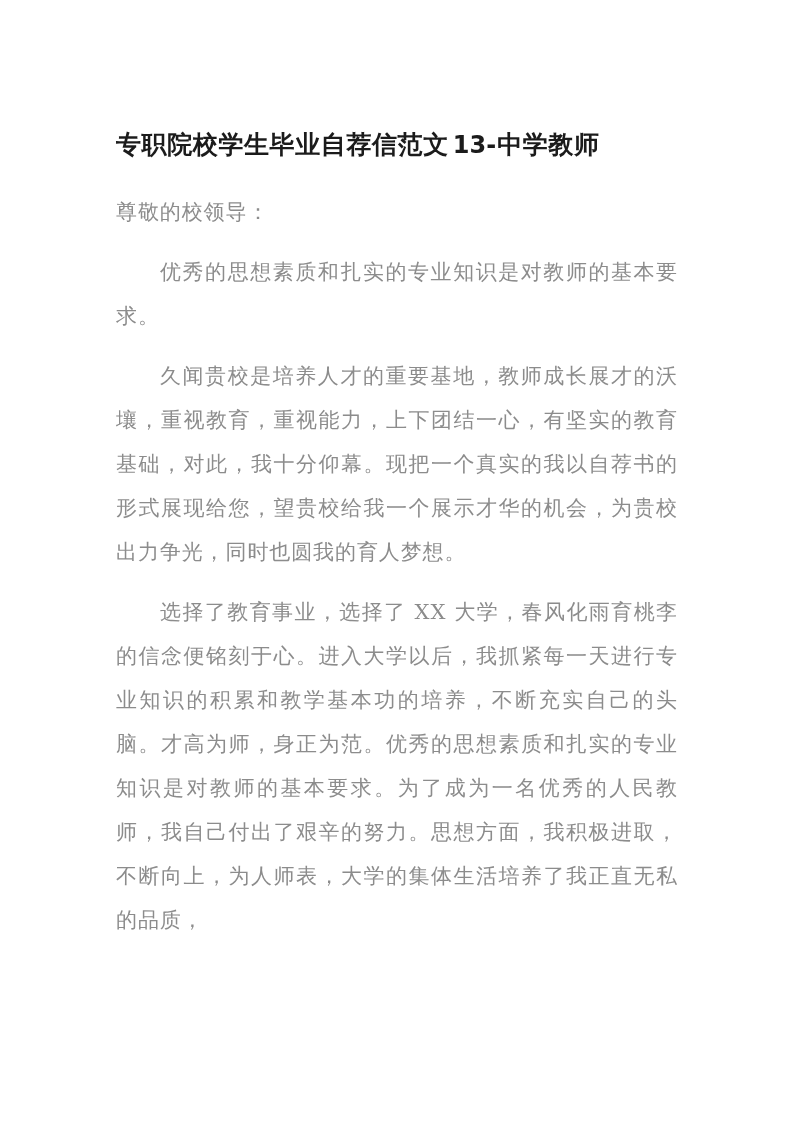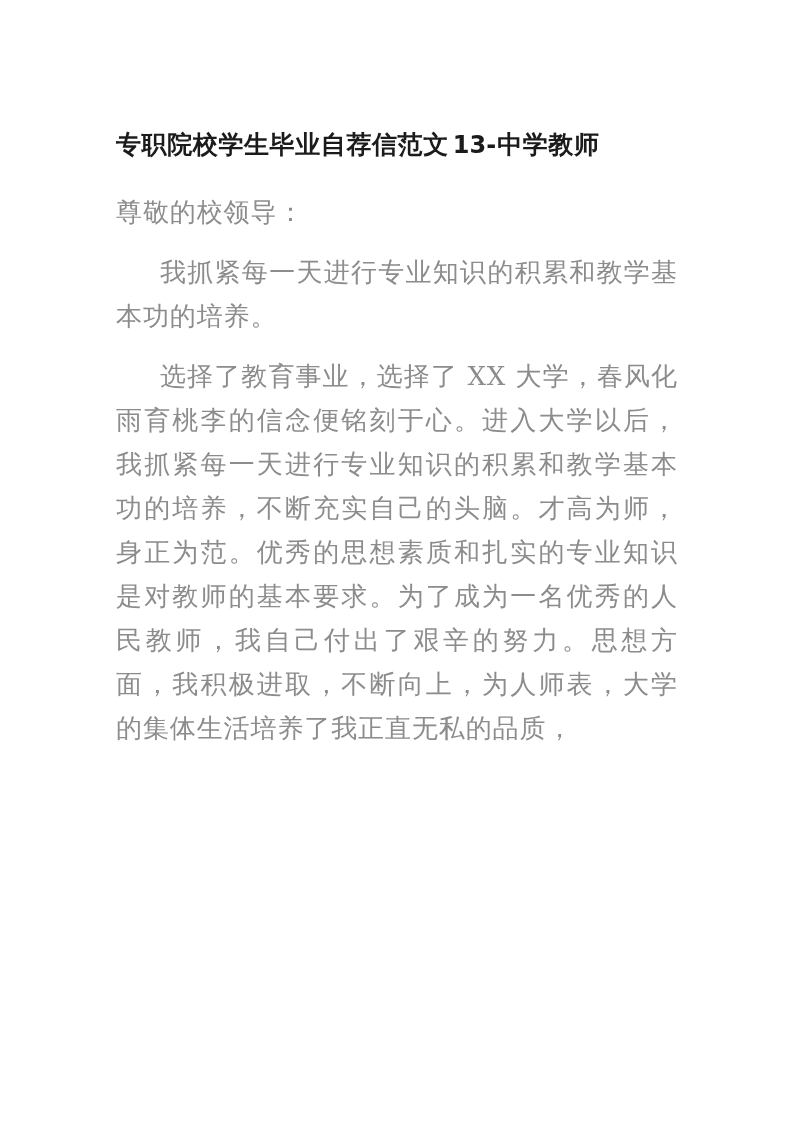--- a/index.html
+++ b/index.html
@@ -53,21 +53,21 @@
   .body-block {
     position: absolute;
     left: 0;
     top: 190px;
     width: 562px;
   }
   p.para {
     margin: 0 0 16px 0;
     padding: 0;
     font-family: "DejaVu Serif", "Liberation Serif", serif;
-    font-size: 26px;
+    font-size: 21px;
     line-height: 44px;
     color: #8c8c8c;
     text-align: justify;
     text-justify: inter-ideograph;
     letter-spacing: 0.9px;
     text-indent: 0;
     word-break: break-all;
   }
   p.para.indent {
     text-indent: 44px;
@@ -81,19 +81,20 @@
 <body>
 
 <div class="page">
 
   <div class="content">
 
     <h1 class="doc-title"><span>专职院校学生毕业自荐信范文</span><span class="num">13-</span><span>中学教师</span></h1>
 
     <div class="body-block">
       <p class="para salutation">尊敬的校领导：</p>
-      <p class="para indent">我抓紧每一天进行专业知识的积累和教学基本功的培养。</p>
+      <p class="para indent">优秀的思想素质和扎实的专业知识是对教师的基本要求。</p>
+      <p class="para indent">久闻贵校是培养人才的重要基地，教师成长展才的沃壤，重视教育，重视能力，上下团结一心，有坚实的教育基础，对此，我十分仰幕。现把一个真实的我以自荐书的形式展现给您，望贵校给我一个展示才华的机会，为贵校出力争光，同时也圆我的育人梦想。</p>
       <p class="para indent">选择了教育事业，选择了 XX 大学，春风化雨育桃李的信念便铭刻于心。进入大学以后，我抓紧每一天进行专业知识的积累和教学基本功的培养，不断充实自己的头脑。才高为师，身正为范。优秀的思想素质和扎实的专业知识是对教师的基本要求。为了成为一名优秀的人民教师，我自己付出了艰辛的努力。思想方面，我积极进取，不断向上，为人师表，大学的集体生活培养了我正直无私的品质，</p>
     </div>
 
   </div>
 
 </div>
 
 </body></html>

